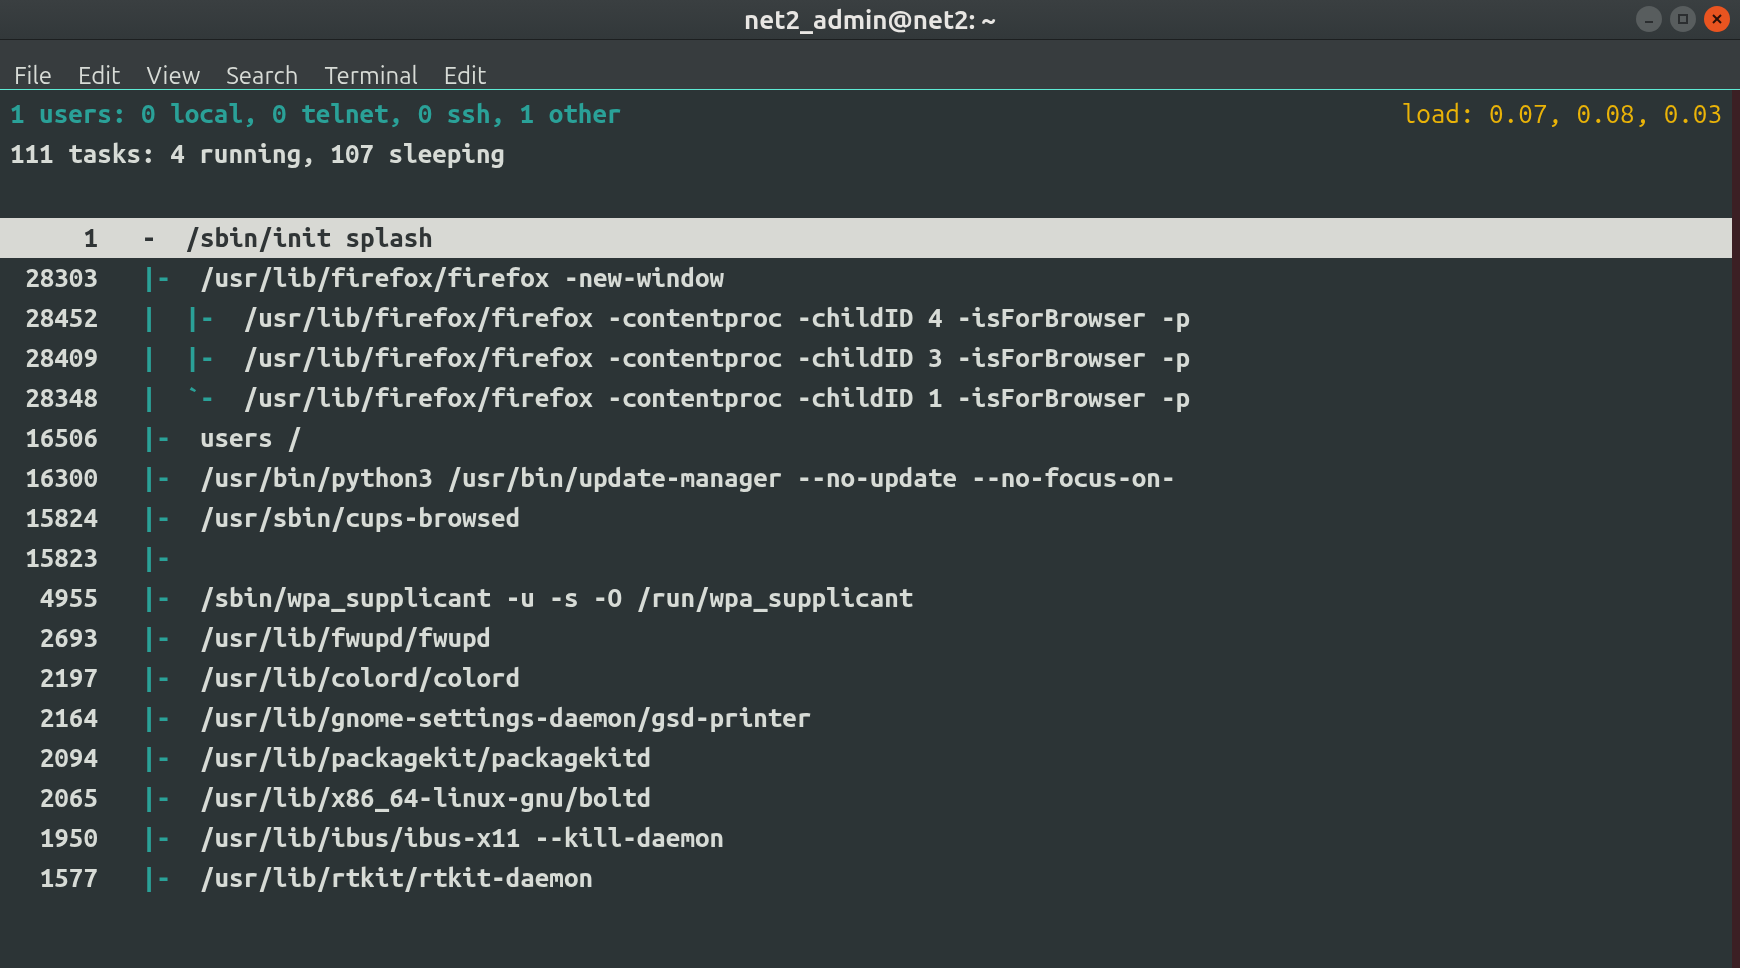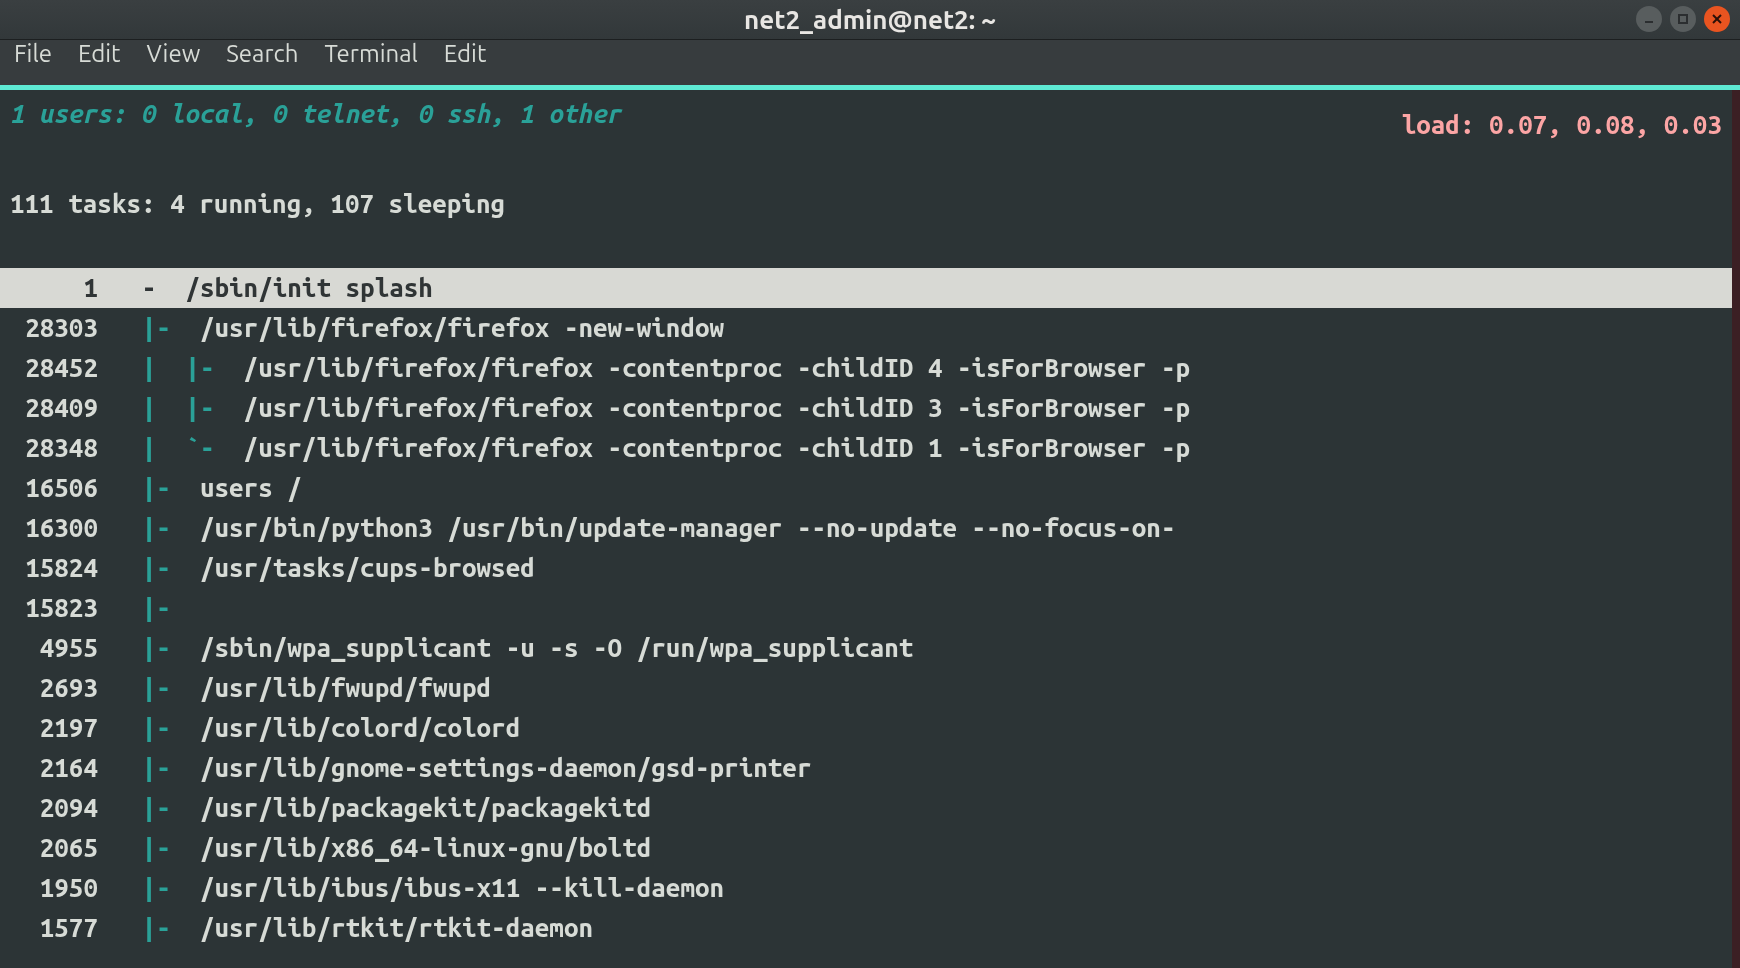--- a/index.html
+++ b/index.html
@@ -31,41 +31,41 @@
   .win-btn { width: 26px; height: 26px; border-radius: 50%; display:flex;align-items:center;justify-content:center; }
   .btn-min { background: #585d5e; }
   .btn-max { background: #585d5e; }
   .btn-close { background: #e95420; }
   .win-btn svg { width:12px;height:12px; }
 
   .menubar {
     height: 50px;
     background: #373c3e;
     display: flex;
-    align-items: flex-start;
+    align-items: flex-end;
     padding: 0 14px;
     gap: 26px;
     font-family: "Ubuntu", "DejaVu Sans", sans-serif;
     font-size: 24px;
-    border-bottom: 5px solid #5eead4;
+    border-bottom: 1px solid #5eead4;
   }
   .menu-item { color: #d7dbd6; cursor: pointer; }
 
   .terminal {
     background: #2c3436;
     border-right: 8px solid #3b1f24;
     height: calc(968px - 40px - 50px);
     padding-top: 4px;
   }
 
   .header-line1 { display:flex; justify-content:space-between; padding: 0 10px; line-height:40px;}
-  .users-segment { color:#2aa198; font-weight:700;font-style:italic; }
-  .load-segment { color:#fca5a5; font-weight:700;margin-top:11px;}
+  .users-segment { color:#2aa198; font-weight:700; }
+  .load-segment { color:#eab308; font-weight:400;}
 
-  .header-line2 { padding: 0 10px; font-weight:700; line-height:40px;margin-top:39px; }
+  .header-line2 { padding: 0 10px; font-weight:700; line-height:40px; }
 
   .proc-list { margin-top:44px; }
   .proc-row { height:40px; line-height:40px; display:flex; white-space:pre; padding: 0 10px;}
   .proc-row.selected { background:#d8d9d4; color:#303536; }
   .pid { width:88px; text-align:right; font-weight:700;}
   .tree { color:#2aa198; font-weight:700; }
   .proc-row.selected .tree { color:#303536; }
   .cmd { font-weight:700; }
 </style>
 </head>
@@ -110,21 +110,21 @@
   <div class="header-line2">111 tasks: 4 running, 107 sleeping</div>
 
   <div class="proc-list" id="proc-list">
       <div class="proc-row selected"><span class="pid">1</span><span class="tree">   -  </span><span class="cmd">/sbin/init splash</span></div>
       <div class="proc-row"><span class="pid">28303</span><span class="tree">   |-  </span><span class="cmd">/usr/lib/firefox/firefox -new-window</span></div>
       <div class="proc-row"><span class="pid">28452</span><span class="tree">   |  |-  </span><span class="cmd">/usr/lib/firefox/firefox -contentproc -childID 4 -isForBrowser -p</span></div>
       <div class="proc-row"><span class="pid">28409</span><span class="tree">   |  |-  </span><span class="cmd">/usr/lib/firefox/firefox -contentproc -childID 3 -isForBrowser -p</span></div>
       <div class="proc-row"><span class="pid">28348</span><span class="tree">   |  `-  </span><span class="cmd">/usr/lib/firefox/firefox -contentproc -childID 1 -isForBrowser -p</span></div>
       <div class="proc-row"><span class="pid">16506</span><span class="tree">   |-  </span><span class="cmd">users /</span></div>
       <div class="proc-row"><span class="pid">16300</span><span class="tree">   |-  </span><span class="cmd">/usr/bin/python3 /usr/bin/update-manager --no-update --no-focus-on-</span></div>
-      <div class="proc-row"><span class="pid">15824</span><span class="tree">   |-  </span><span class="cmd">/usr/tasks/cups-browsed</span></div>
+      <div class="proc-row"><span class="pid">15824</span><span class="tree">   |-  </span><span class="cmd">/usr/sbin/cups-browsed</span></div>
       <div class="proc-row"><span class="pid">15823</span><span class="tree">   |-  </span></div>
       <div class="proc-row"><span class="pid">4955</span><span class="tree">   |-  </span><span class="cmd">/sbin/wpa_supplicant -u -s -O /run/wpa_supplicant</span></div>
       <div class="proc-row"><span class="pid">2693</span><span class="tree">   |-  </span><span class="cmd">/usr/lib/fwupd/fwupd</span></div>
       <div class="proc-row"><span class="pid">2197</span><span class="tree">   |-  </span><span class="cmd">/usr/lib/colord/colord</span></div>
       <div class="proc-row"><span class="pid">2164</span><span class="tree">   |-  </span><span class="cmd">/usr/lib/gnome-settings-daemon/gsd-printer</span></div>
       <div class="proc-row"><span class="pid">2094</span><span class="tree">   |-  </span><span class="cmd">/usr/lib/packagekit/packagekitd</span></div>
       <div class="proc-row"><span class="pid">2065</span><span class="tree">   |-  </span><span class="cmd">/usr/lib/x86_64-linux-gnu/boltd</span></div>
       <div class="proc-row"><span class="pid">1950</span><span class="tree">   |-  </span><span class="cmd">/usr/lib/ibus/ibus-x11 --kill-daemon</span></div>
       <div class="proc-row"><span class="pid">1577</span><span class="tree">   |-  </span><span class="cmd">/usr/lib/rtkit/rtkit-daemon</span></div>
     </div>

